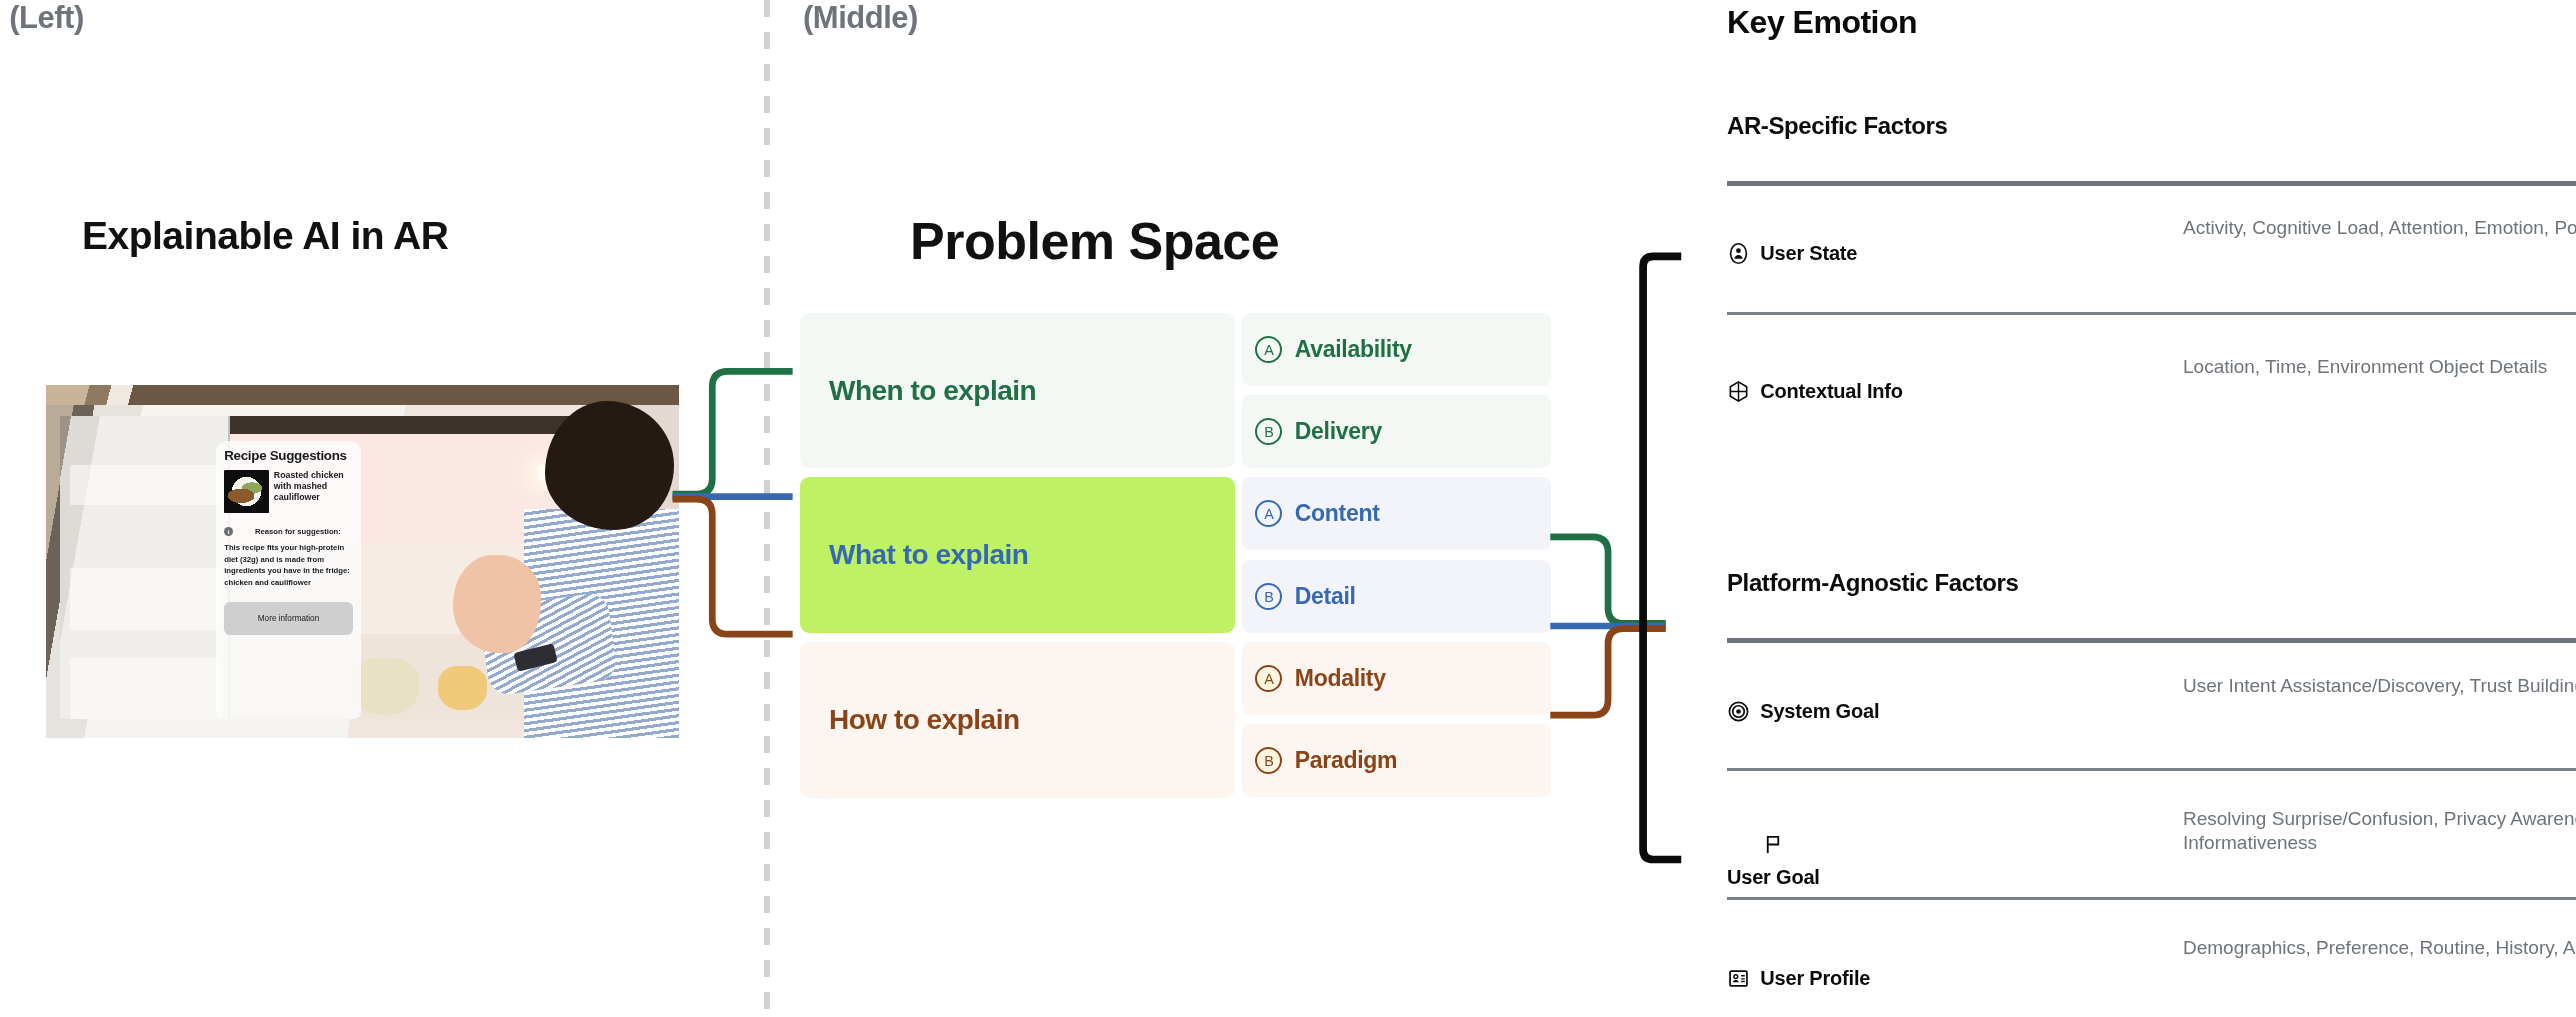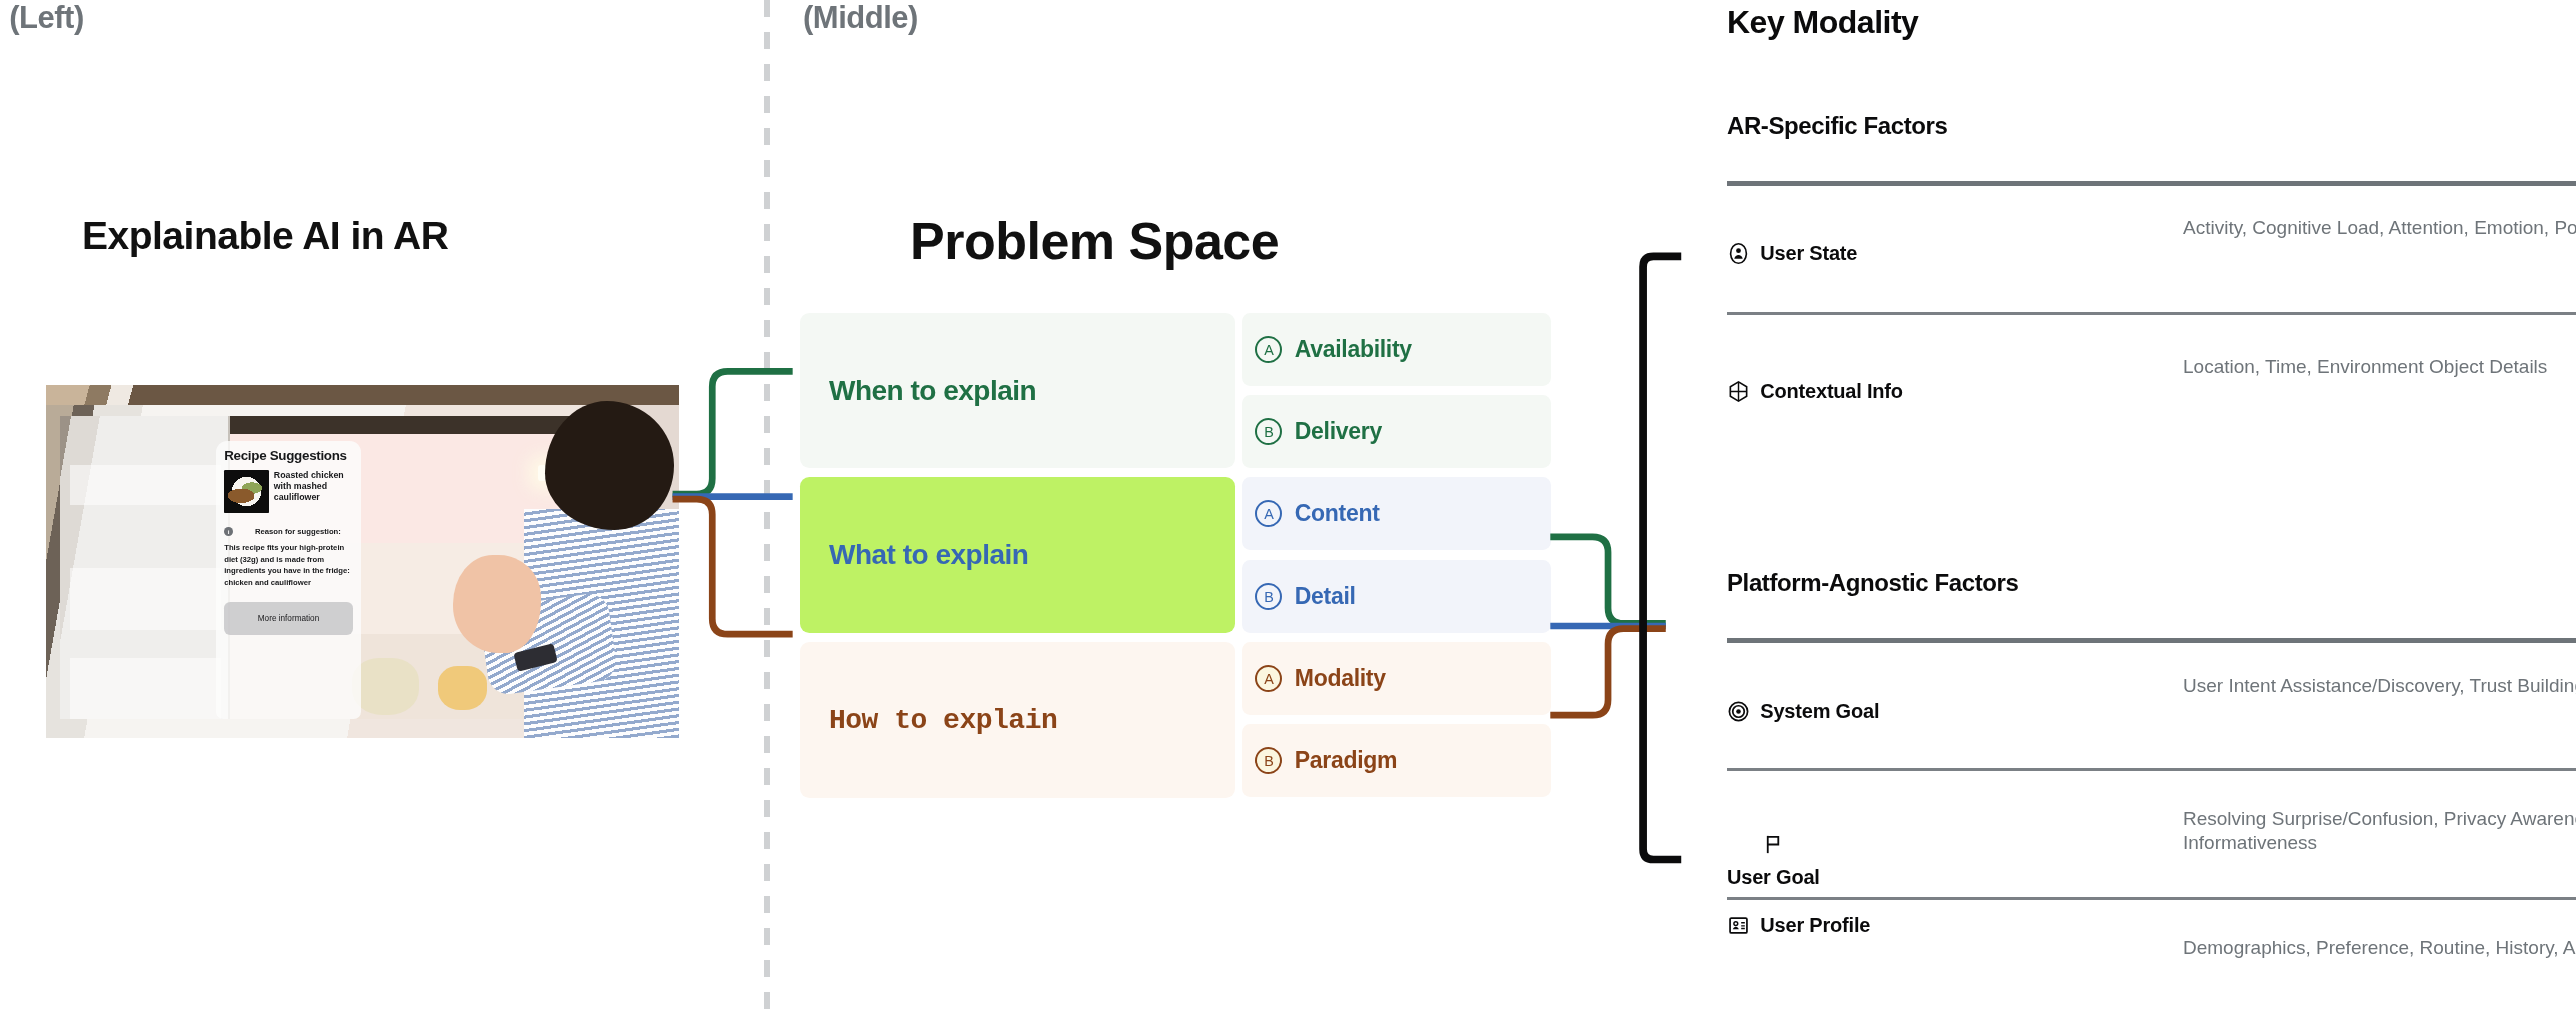--- a/index.html
+++ b/index.html
@@ -170,38 +170,38 @@
 <div class="pbox" style="left:800px;top:477px;width:435px;height:156px;background:#bef264;color:#3668B4;">What to explain</div>
 <div class="sbox" style="left:1242px;top:477px;width:309px;height:73px;background:#f2f4fa;color:#3668B4;">
   <span class="bdg">A</span>
   <span>Content</span>
 </div>
 <div class="sbox" style="left:1242px;top:560px;width:309px;height:73px;background:#f2f4fa;color:#3668B4;">
   <span class="bdg">B</span>
   <span>Detail</span>
 </div>
 
-<div class="pbox" style="left:800px;top:642px;width:435px;height:156px;background:#fdf6f0;color:#8B4418;font-family:Liberation Mono, monospace;">How to explain</div>
+<div class="pbox" style="left:800px;top:642px;width:435px;height:156px;background:#fdf6f0;color:#8B4418;">How to explain</div>
 <div class="sbox" style="left:1242px;top:642px;width:309px;height:73px;background:#fdf6f0;color:#8B4418;">
   <span class="bdg" style="background:#fbf6df;">A</span>
   <span>Modality</span>
 </div>
 <div class="sbox" style="left:1242px;top:724px;width:309px;height:73px;background:#fdf6f0;color:#8B4418;">
   <span class="bdg" style="background:#fbf6df;">B</span>
   <span>Paradigm</span>
 </div>
 
 <svg class="conn" style="left:1546px;top:242px;" width="155" height="634" viewBox="0 0 300 1230">
   <path d="M8,572 H90 Q120,572 120,602 V710 Q120,740 150,740 H232" fill="none" stroke="#1F7044" stroke-width="13"></path>
   <path d="M8,745 H232" fill="none" stroke="#3668B4" stroke-width="13"></path>
   <path d="M8,918 H90 Q120,918 120,888 V780 Q120,750 150,750 H232" fill="none" stroke="#8B4418" stroke-width="13"></path>
   <path d="M262,28 H208 Q188,28 188,48 V1178 Q188,1198 208,1198 H262" fill="none" stroke="#0b0b0c" stroke-width="15"></path>
 </svg>
 
-<div class="abs kf-title" style="left:1727px;top:4.1px;">Key Modality</div>
+<div class="abs kf-title" style="left:1727px;top:4.1px;">Key Emotion</div>
 <div class="abs kf-sub" style="left:1727px;top:112px;">AR-Specific Factors</div>
 
 <div class="kf-rule" style="left:1727px;top:181px;width:1113px;height:4.6px;"></div>
 
 <div class="kf-row-label" style="left:1727px;top:242px;">
   <svg class="ico" viewBox="0 0 24 24">
     <ellipse cx="12" cy="12" rx="8.2" ry="10.2" fill="none" stroke="#0b0b0c" stroke-width="1.7"></ellipse>
     <circle cx="12" cy="9" r="2.5" fill="#0b0b0c"></circle>
     <path d="M7.6 17.4c.6-2.6 2.4-3.9 4.4-3.9s3.8 1.3 4.4 3.9z" fill="#0b0b0c"></path>
   </svg>
@@ -239,21 +239,21 @@
   <svg class="ico" viewBox="0 0 24 24">
     <path d="M6 3 V21" stroke="#0b0b0c" stroke-width="1.9" fill="none"></path>
     <path d="M6 4 H17 V12 H6" fill="none" stroke="#0b0b0c" stroke-width="1.9"></path>
   </svg>
   <span>User Goal</span>
 </div>
 <div class="kf-row-val" style="left:2183px;top:807px;width:613px;">Resolving Surprise/Confusion, Privacy Awareness, Reliability, Informativeness</div>
 
 <div class="kf-rule thin" style="left:1727px;top:897px;width:1113px;height:2.6px;"></div>
 
-<div class="kf-row-label" style="left:1727px;top:914px;">
+<div class="kf-row-label" style="left:1727px;top:967px;">
   <svg class="ico" viewBox="0 0 24 24">
     <rect x="3.2" y="4.2" width="17.6" height="15.6" rx="1.4" fill="none" stroke="#0b0b0c" stroke-width="1.8"></rect>
     <circle cx="9.2" cy="10" r="2" fill="none" stroke="#0b0b0c" stroke-width="1.5"></circle>
     <path d="M6.1 16c.5-1.9 1.7-2.8 3.1-2.8S11.8 14.1 12.3 16z" fill="#0b0b0c"></path>
     <path d="M14.8 9.2H18.6M14.8 12.4H18.6M14.8 15.2H18.6" stroke="#0b0b0c" stroke-width="1.5"></path>
   </svg>
   <span>User Profile</span>
 </div>
 <div class="kf-row-val" style="left:2183px;top:936px;width:613px;">Demographics, Preference, Routine, History, Authored Rules, AI Literacy</div>
 

